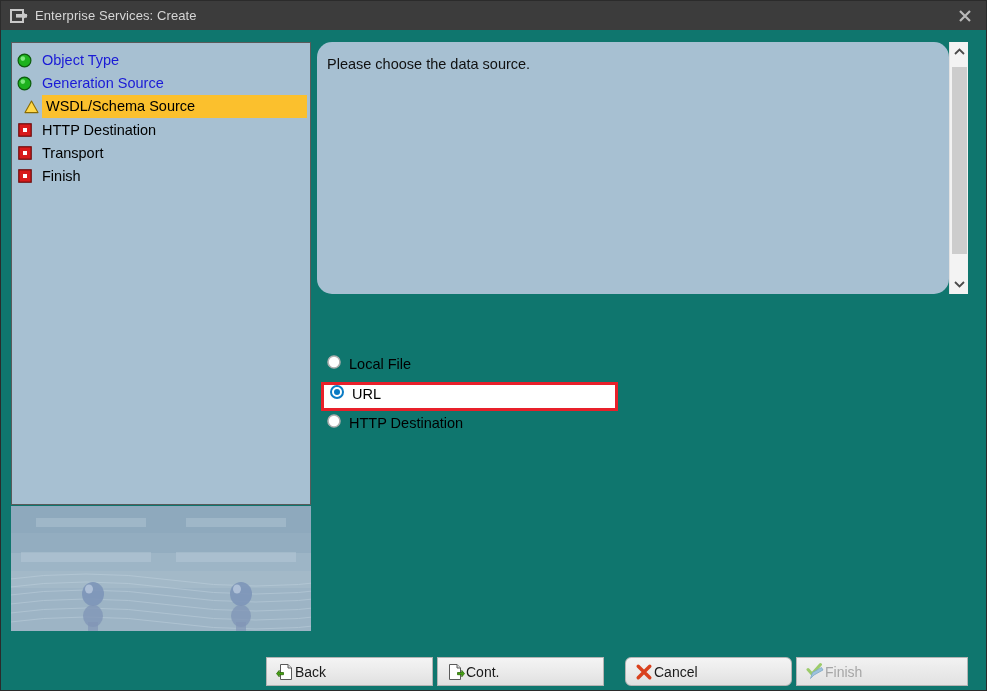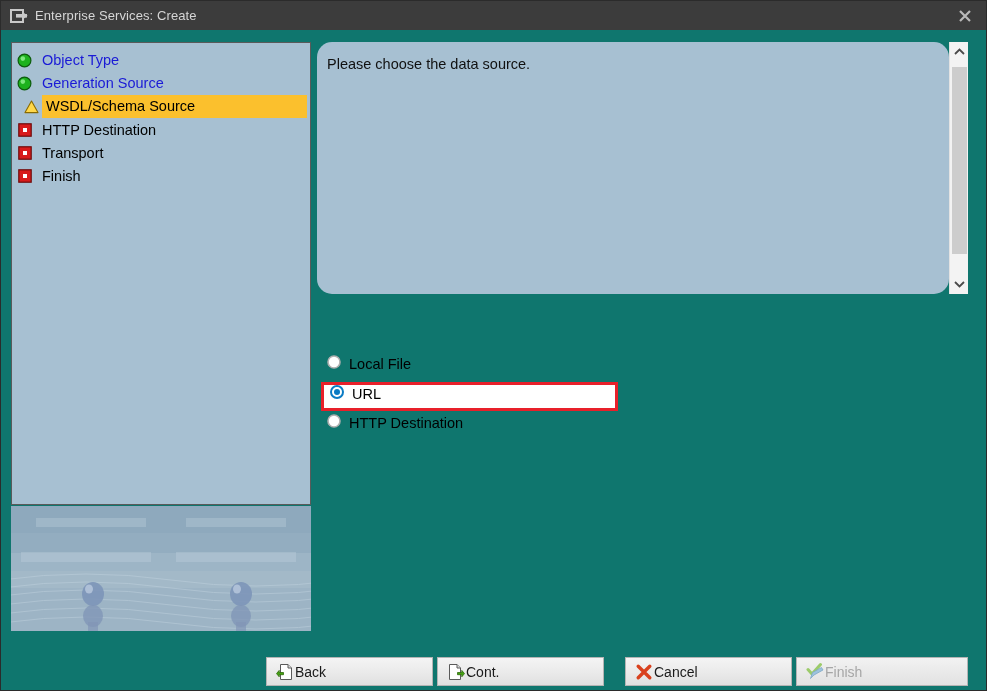--- a/index.html
+++ b/index.html
@@ -266,21 +266,21 @@
     flex: 1 1 auto;
     font-size: 14px;
     color: #1a1a1a;
     padding-right: 22px;
     white-space: nowrap;
   }
   .btn.disabled .btn-label { color: #a6a6a6; }
 
   #btn-back  { left: 265px; width: 167px; }
   #btn-cont  { left: 436px; width: 167px; }
-  #btn-cancel{ left: 624px; width: 167px; }
+  #btn-cancel{ left: 624px; width: 167px; border-radius: 6px; }
   #btn-finish{ left: 795px; width: 172px; }
 </style>
 </head>
 <body>
 
 <div id="app">
 
   <div class="titlebar">
     <span class="titlebar-icon">
       <svg width="18" height="16" viewBox="0 0 18 16">

